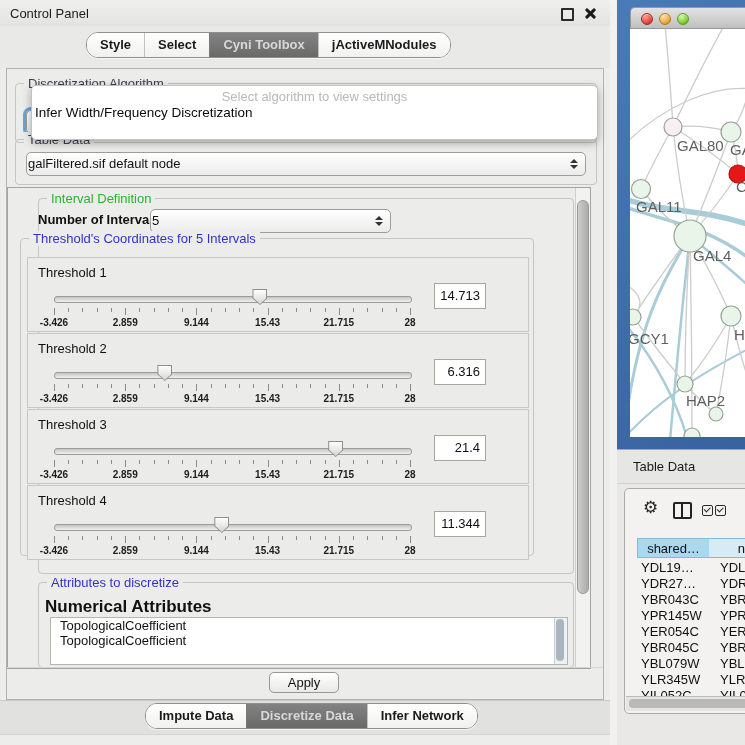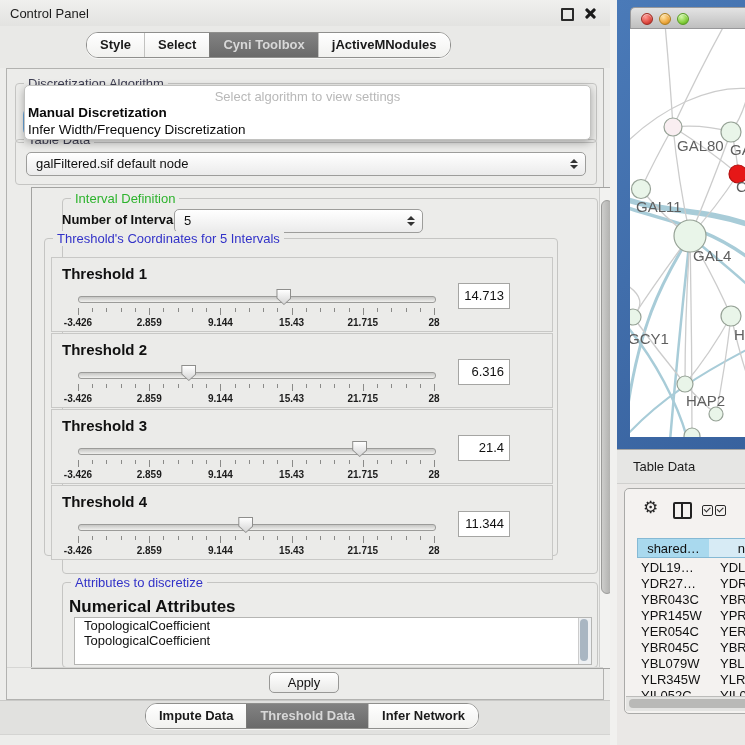--- a/index.html
+++ b/index.html
@@ -20,41 +20,41 @@
   .seg{height:24px;line-height:24px;padding:0 13px;font-size:13px;font-weight:bold;color:#1a1a1a;background:linear-gradient(#ffffff,#f1f1ef);border-left:1px solid #c2c2c0;display:flex;align-items:center;gap:5px;white-space:nowrap;}
   .seg:first-child{border-left:none;}
   .seg.sel{background:linear-gradient(#828282,#6a6a6a);color:#d8d8d8;border-left-color:#7a7a78;}
   .cp-main{position:absolute;left:6px;top:68px;width:596px;height:630px;background:#ececea;border:1px solid #b2b2b0;border-radius:0;}
   .box{position:absolute;border:1px solid #c5c5c3;border-radius:4px;}
   .legend{position:absolute;top:-8px;left:8px;background:#ececea;padding:0 4px;font-size:13px;white-space:nowrap;}
   .legend.navy{color:#3e3e52;}
   .legend.green{color:#2db32d;}
   .legend.blue{color:#3232c8;}
   .box-algo{left:8px;top:14px;width:580px;height:58px;}
-  .combo{position:absolute;height:22px;border:1px solid #9d9d9b;border-radius:5px;background:linear-gradient(#ffffff,#ebebeb);font-size:13px;line-height:22px;padding-left:9px;color:#111;}
+  .combo{position:absolute;height:22px;border:1px solid #9d9d9b;border-radius:5px;background:linear-gradient(#ffffff,#ebebeb);font-size:13px;line-height:22px;padding-left:1px;color:#111;}
   .combo-algo{left:10px;right:14px;top:26px;box-shadow:0 0 0 3px #68a4da;}
   .spin{position:absolute;right:7px;top:50%;transform:translateY(-50%);display:flex;flex-direction:column;gap:2px;}
   .spin b{width:0;height:0;border-left:4px solid transparent;border-right:4px solid transparent;}
   .spin b.up{border-bottom:4px solid #333;}
   .spin b.dn{border-top:4px solid #333;}
-  .popup{position:absolute;left:17px;top:16px;width:565px;height:53px;background:#fff;border:1px solid #c2c2c0;border-radius:5px;box-shadow:0 3px 9px rgba(0,0,0,.3);z-index:40;}
+  .popup{position:absolute;left:24px;top:16px;width:565px;height:53px;background:#fff;border:1px solid #c2c2c0;border-radius:5px;box-shadow:0 3px 9px rgba(0,0,0,.3);z-index:40;}
   .popup-hint{font-size:13px;color:#b8b8b8;text-align:center;padding-top:3px;height:15px;}
   .popup-item{font-size:13.5px;color:#0a0a0a;padding:1px 0 0 3px;line-height:16px;}
   .popup-item.bold{font-weight:bold;}
   .box-tabledata{left:8px;top:70px;width:580px;height:44px;}
   .combo-table{left:10px;right:10px;top:12px;}
-  .scrollpane{position:absolute;left:24px;top:118px;width:582px;height:480px;border:1px solid #a3a3a1;background:#ececea;}
+  .scrollpane{position:absolute;left:0;top:118px;width:582px;height:480px;border:1px solid #a3a3a1;background:#ececea;}
   .vsb{position:absolute;right:0;top:0;width:14px;height:100%;background:#f2f2f0;border-left:1px solid #cfcfcd;}
   .vsb-thumb{position:absolute;left:1px;top:12px;width:10px;height:392px;background:linear-gradient(90deg,#cdcdcb,#ababa9);border:1px solid #9a9a98;border-radius:6px;}
   .box-interval{left:30px;top:10px;width:534px;height:374px;}
   .noi-label{position:absolute;left:30px;top:24px;font-weight:bold;font-size:13px;color:#111;}
   .combo-noi{left:142px;top:21px;width:238px;}
   .box-thresholds{left:12px;top:50px;width:512px;height:316px;}
   .tpanel{position:absolute;left:6px;width:500px;height:73px;background:#ebebe9;border:1px solid #c8c8c6;}
-  .tp-label{position:absolute;left:10px;top:7px;font-weight:bold;font-size:15px;color:#111;}
+  .tp-label{position:absolute;left:10px;top:7px;font-weight:normal;font-size:13px;color:#111;}
   .slider{position:absolute;left:26px;top:32px;width:356px;height:38px;}
   .track{position:absolute;left:0;top:6px;width:100%;height:5px;border:1px solid #9b9b99;border-radius:3px;background:linear-gradient(#c6c6c4,#f0f0ee);}
   .thumb{position:absolute;top:-1px;width:15px;height:16px;margin-left:-7px;clip-path:polygon(0 0,100% 0,100% 58%,50% 100%,0 58%);background:#8e8e8c;z-index:3;}
   .thumb i{position:absolute;left:1px;top:1px;right:1px;bottom:1px;clip-path:polygon(0 0,100% 0,100% 58%,50% 100%,0 58%);background:linear-gradient(#ffffff,#d5d5d5);}
   .tick{position:absolute;top:18px;width:1px;background:#8a8a88;}
   .tick.minor{height:4px;}
   .tick.major{height:7px;}
   .tlabel{position:absolute;top:27px;font-size:10px;font-weight:bold;color:#1c1c1c;transform:translateX(-50%);white-space:nowrap;}
   .vbox{position:absolute;left:406px;top:25px;width:52px;height:26px;background:#fff;border:1px solid #a5a5a3;font-size:13px;line-height:24px;text-align:right;padding-right:5px;box-sizing:border-box;color:#111;}
   .box-attrs{left:30px;top:394px;width:534px;height:84px;}
@@ -147,21 +147,20 @@
           <span class="spin">
               <b class="up"></b>
               <b class="dn"></b>
             </span>
         </div>
       </div>
 
       <div class="popup">
         <div class="popup-hint">Select algorithm to view settings</div>
         <div id="popup-options">
-            <div class="popup-item bold">Manual Discretization</div>
             <div class="popup-item">Infer Width/Frequency Discretization</div>
           </div>
       </div>
 
       <div class="scrollpane">
         <div class="box box-interval">
           <span class="legend green">Interval Definition</span>
         </div>
         <span class="noi-label">Number of Intervals</span>
         <div class="combo combo-noi">
@@ -364,21 +363,21 @@
           </div>
       </div>
 
       <div class="apply-sep"></div>
       <div class="apply-btn">Apply</div>
     </div>
 
     <div class="cp-bottomstrip"></div>
     <div class="tabgroup bottom" id="bottom-tabs">
         <div class="seg">Impute Data</div>
-        <div class="seg sel">Threshold Data</div>
+        <div class="seg sel">Discretize Data</div>
         <div class="seg">Infer Network</div>
       </div>
   </div>
 
   <div class="gap-strip"></div>
 
   <div class="net-window">
     <div class="mac-bar">
       <span class="light red"></span>
       <span class="light yellow"></span>

